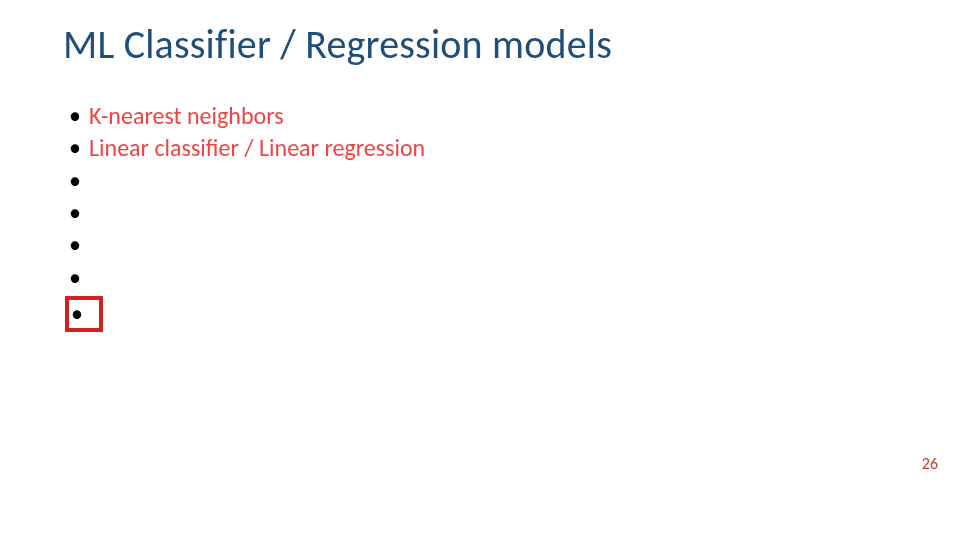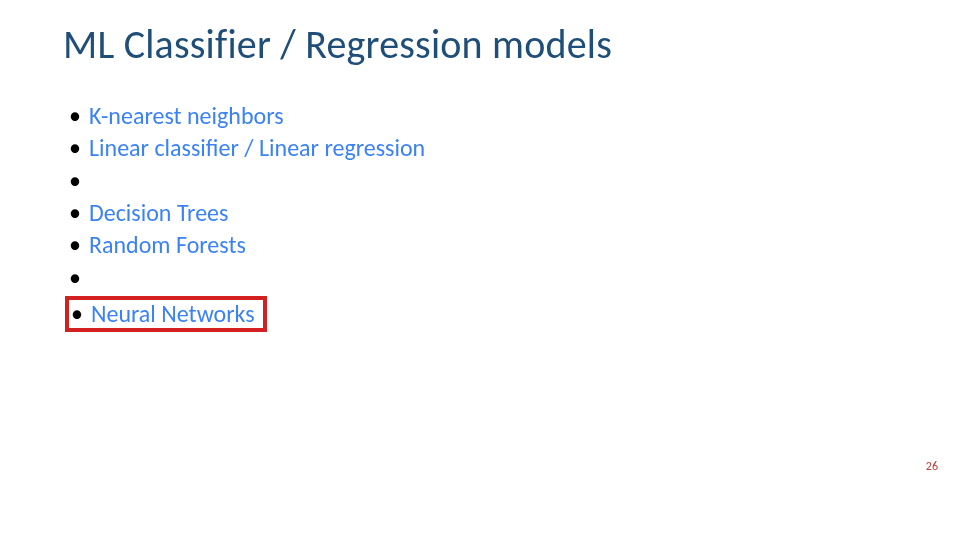--- a/index.html
+++ b/index.html
@@ -42,36 +42,36 @@
     margin: 0 0 4px 0;
     line-height: 1.18;
   }
   .dot {
     font-size: 24px;
     color: #000000;
     margin-right: 8px;
   }
   .item {
     font-size: 24px;
-    color: #3b82f6;
+    color: #ef4444;
   }
   .highlight-box {
     position: relative;
     display: inline-flex;
     border: 4px solid #d32020;
     box-sizing: border-box;
     padding: 0px 8px 0px 2px;
     margin-left: -4px;
     margin-top: 0px;
   }
   .page-number {
     position: absolute;
     right: 22px;
     bottom: 14px;
-    font-size: 12px;
+    font-size: 16px;
     color: #bf3d31;
   }
 </style>
 </head>
 <body>
 
 <div class="slide">
   <div class="title">ML Classifier / Regression models</div>
 
   <div class="bullets">
@@ -81,31 +81,28 @@
     </div>
     <div class="bullet-row">
       <span class="dot">•</span>
       <span class="item">Linear classifier / Linear regression</span>
     </div>
     <div class="bullet-row">
       <span class="dot">•</span>
     </div>
     <div class="bullet-row">
       <span class="dot">•</span>
-      <span class="item">Decision Trees</span>
     </div>
     <div class="bullet-row">
       <span class="dot">•</span>
-      <span class="item">Random Forests</span>
     </div>
     <div class="bullet-row">
       <span class="dot">•</span>
     </div>
     <div class="bullet-row">
       <span class="highlight-box">
         <span class="dot">•</span>
-        <span class="item">Neural Networks</span>
       </span>
     </div>
   </div>
 
   <div class="page-number">26</div>
 </div>
 
 </body></html>

